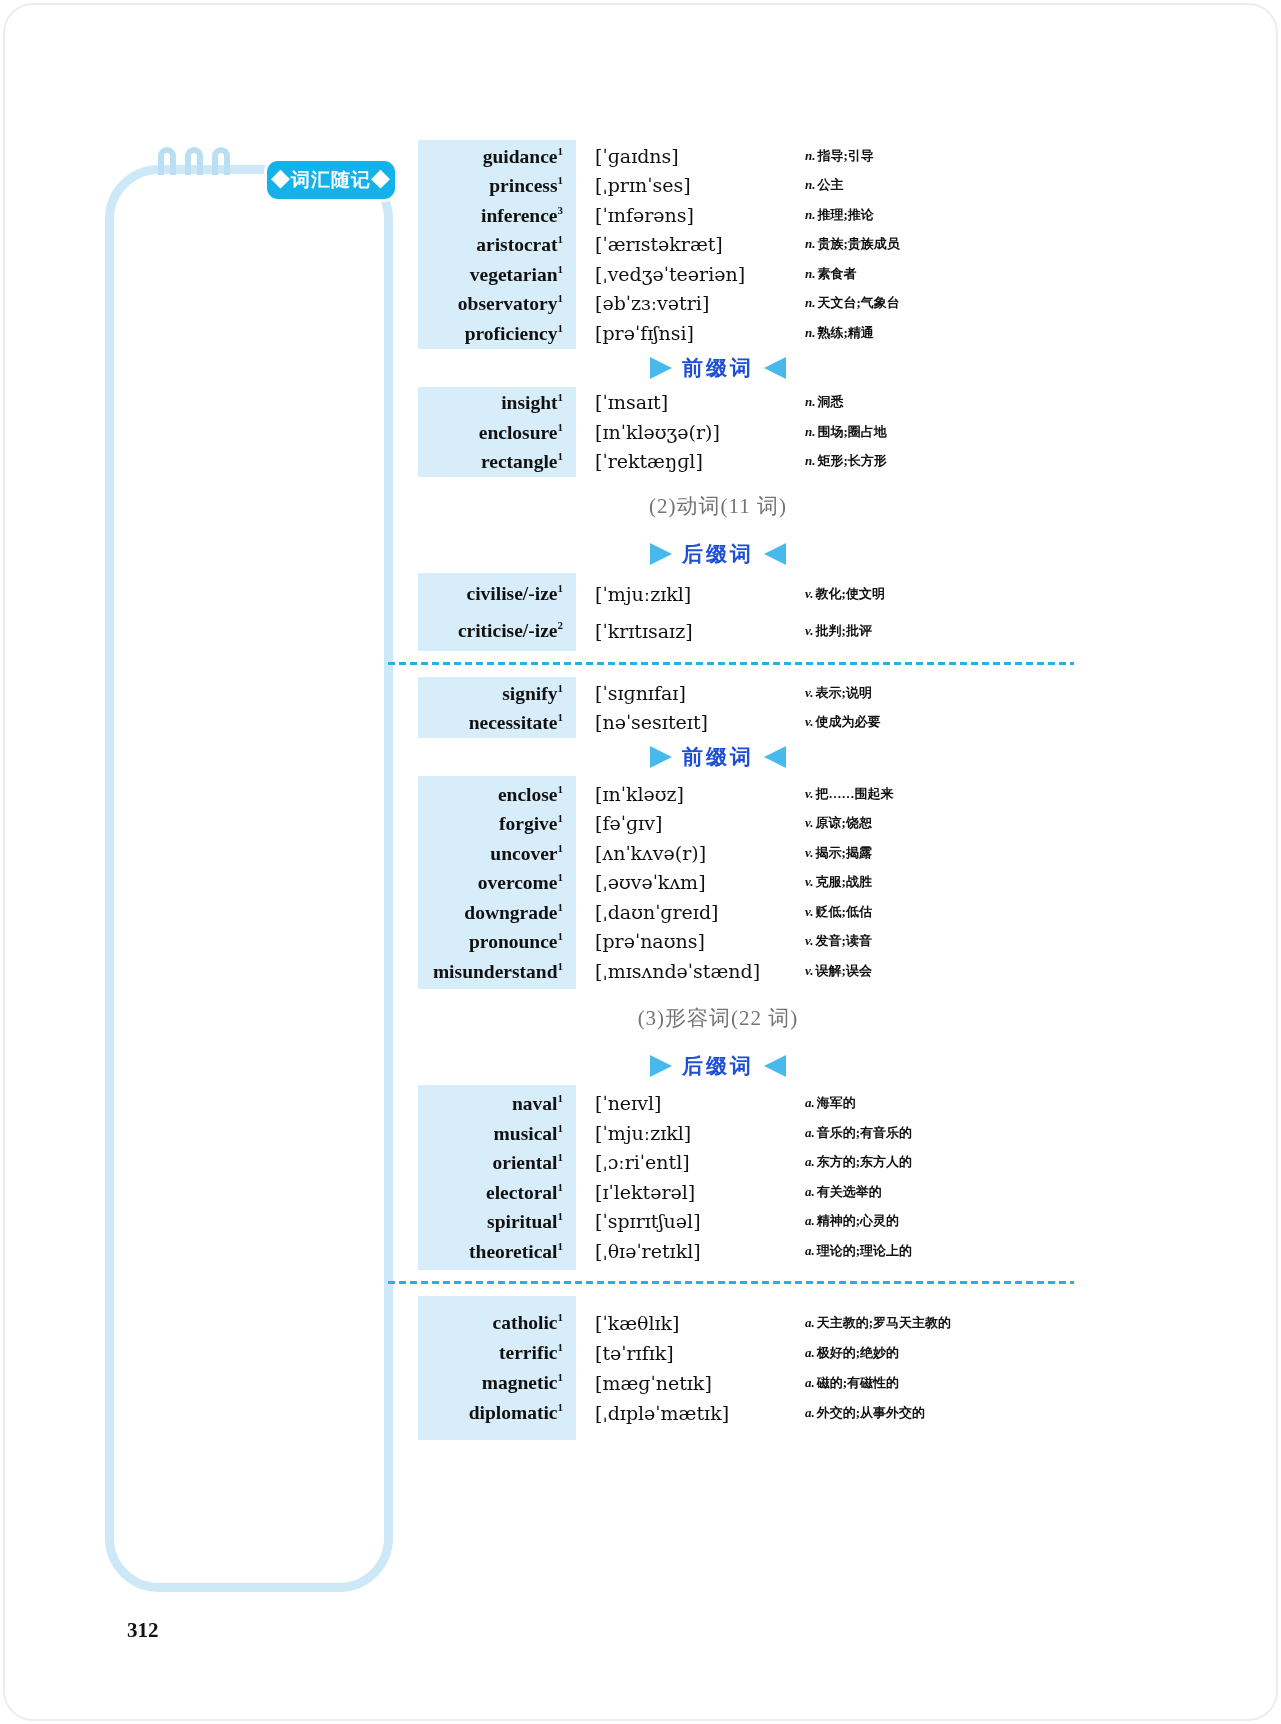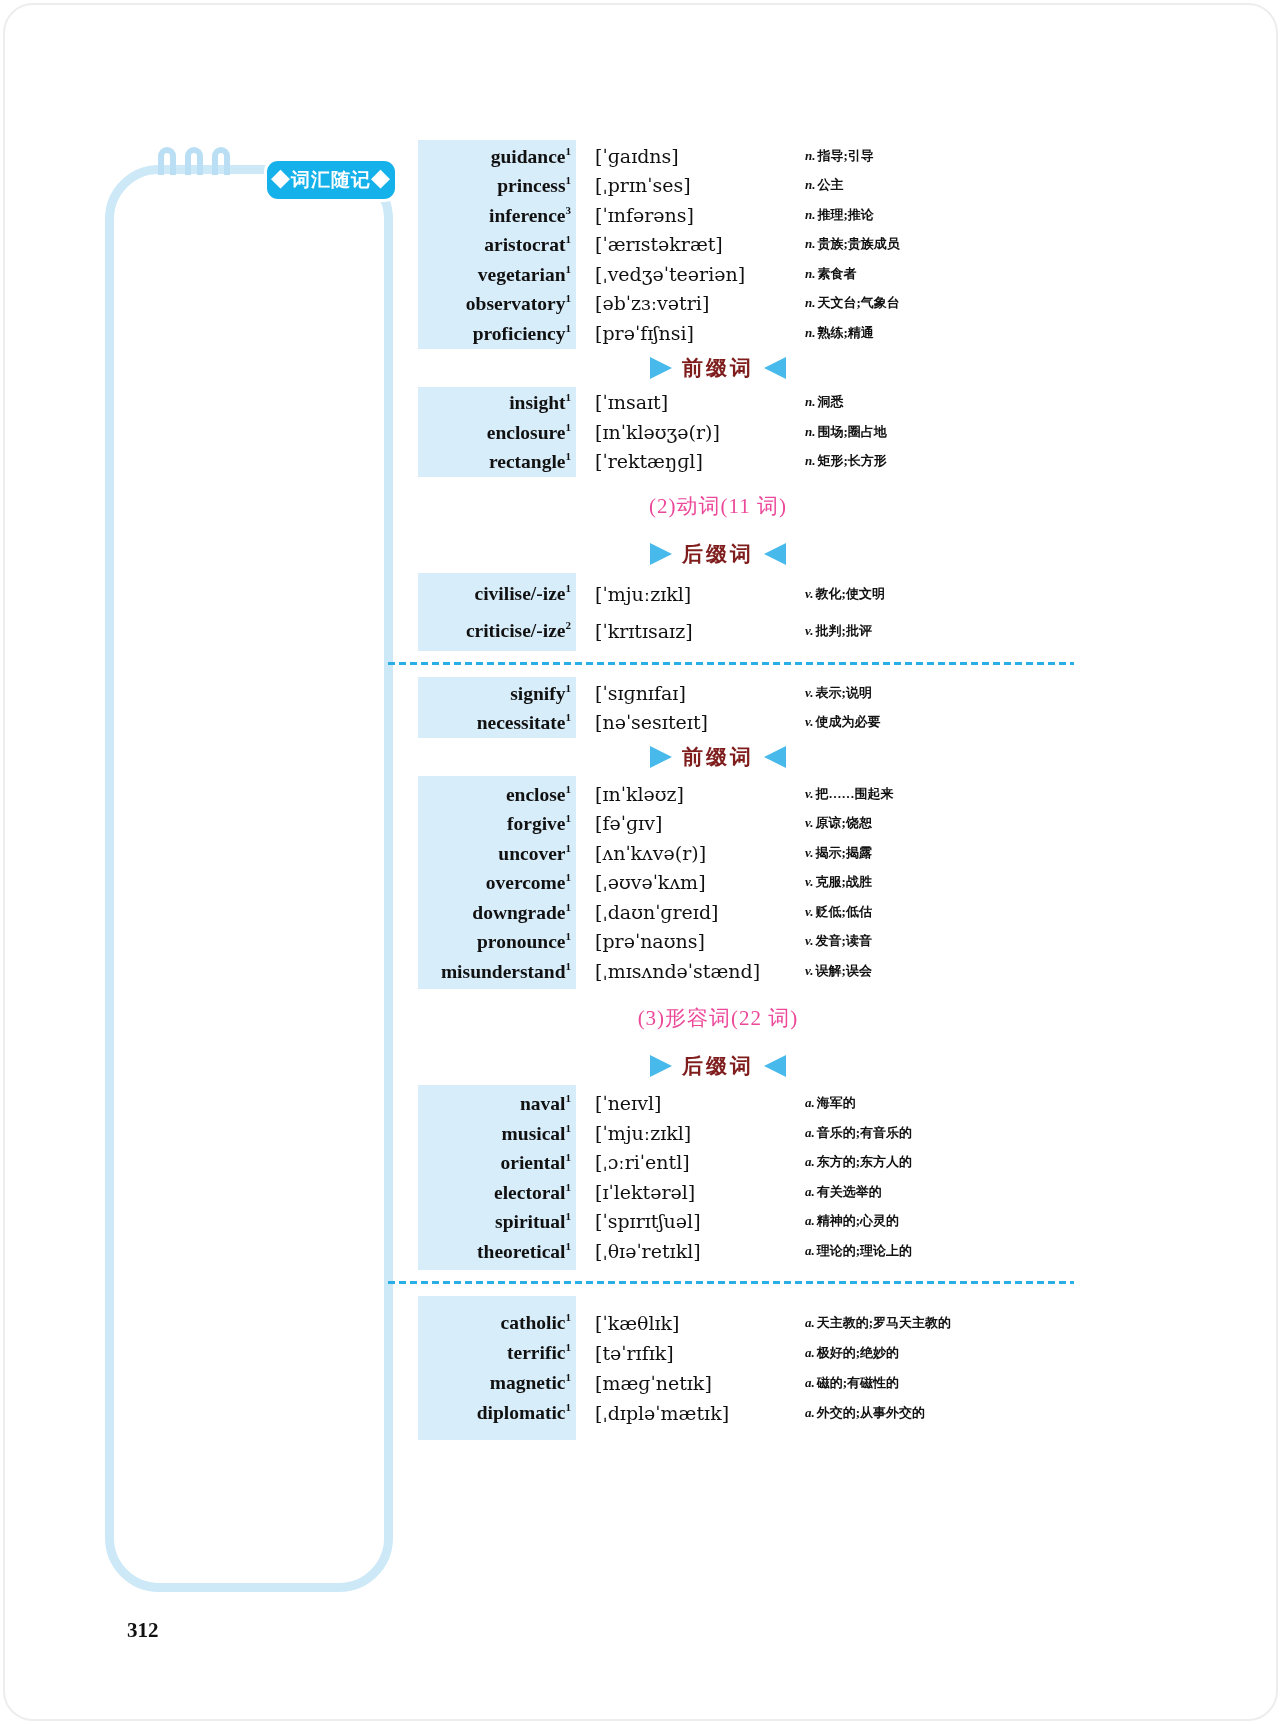--- a/index.html
+++ b/index.html
@@ -39,43 +39,43 @@
     background:#d8edfa;
   }
   .group.tall{padding:2px 0;}
   .group.pad3{padding:3px 0;}
   .group.pad4{padding:4px 0;}
   .group.pad12{padding:12px 0;}
   .row{position:relative;display:flex;align-items:center;height:29.5px;}
   .group.tall .row{height:37px;justify-content:space-between;}
   .group.pad12 .row{height:30px;}
   .cell-word{
-    width:158px;box-sizing:border-box;text-align:right;padding-right:5px;
+    width:158px;box-sizing:border-box;text-align:right;padding-right:13px;
     font-weight:bold;font-size:19.5px;white-space:nowrap;
   }
   .cell-word sup{font-size:11px;font-weight:bold;}
   .cell-phon{
     width:229px;box-sizing:border-box;padding-left:19px;font-size:19px;
     font-family:"DejaVu Serif",serif;white-space:nowrap;
   }
   .cell-mean{flex:1;font-size:13px;font-weight:bold;white-space:nowrap;}
   .pos{font-style:italic;font-weight:bold;font-family:"Liberation Serif",serif;padding-right:2px;}
   
   .sec-header{
     height:38px;width:600px;display:flex;align-items:center;justify-content:center;
   }
   .sec-header .lbl{
-    font-weight:bold;font-size:21px;letter-spacing:3px;margin:0 10px;color:#7f1d1d;
+    font-weight:bold;font-size:21px;letter-spacing:3px;margin:0 10px;color:#1d4ed8;
   }
   .tri{width:0;height:0;border-top:11px solid transparent;border-bottom:11px solid transparent;}
   .tri.right{border-left:22px solid #47b9ea;}
   .tri.left{border-right:22px solid #47b9ea;}
   .sec-title{
     height:58px;width:600px;display:flex;align-items:center;justify-content:center;
-    font-size:21px;letter-spacing:1px;color:#ec4899;
+    font-size:21px;letter-spacing:1px;color:#737373;
   }
   .divider{position:relative;height:26px;}
   .divider::before{
     content:"";position:absolute;left:-30px;right:-10px;top:11px;height:3px;
     background:repeating-linear-gradient(90deg,#29aee6 0 7px,transparent 7px 11px);
   }
   .page-number{
     position:absolute;left:127px;top:1618px;font-weight:bold;font-size:21px;
     font-family:"Liberation Serif",serif;
   }

